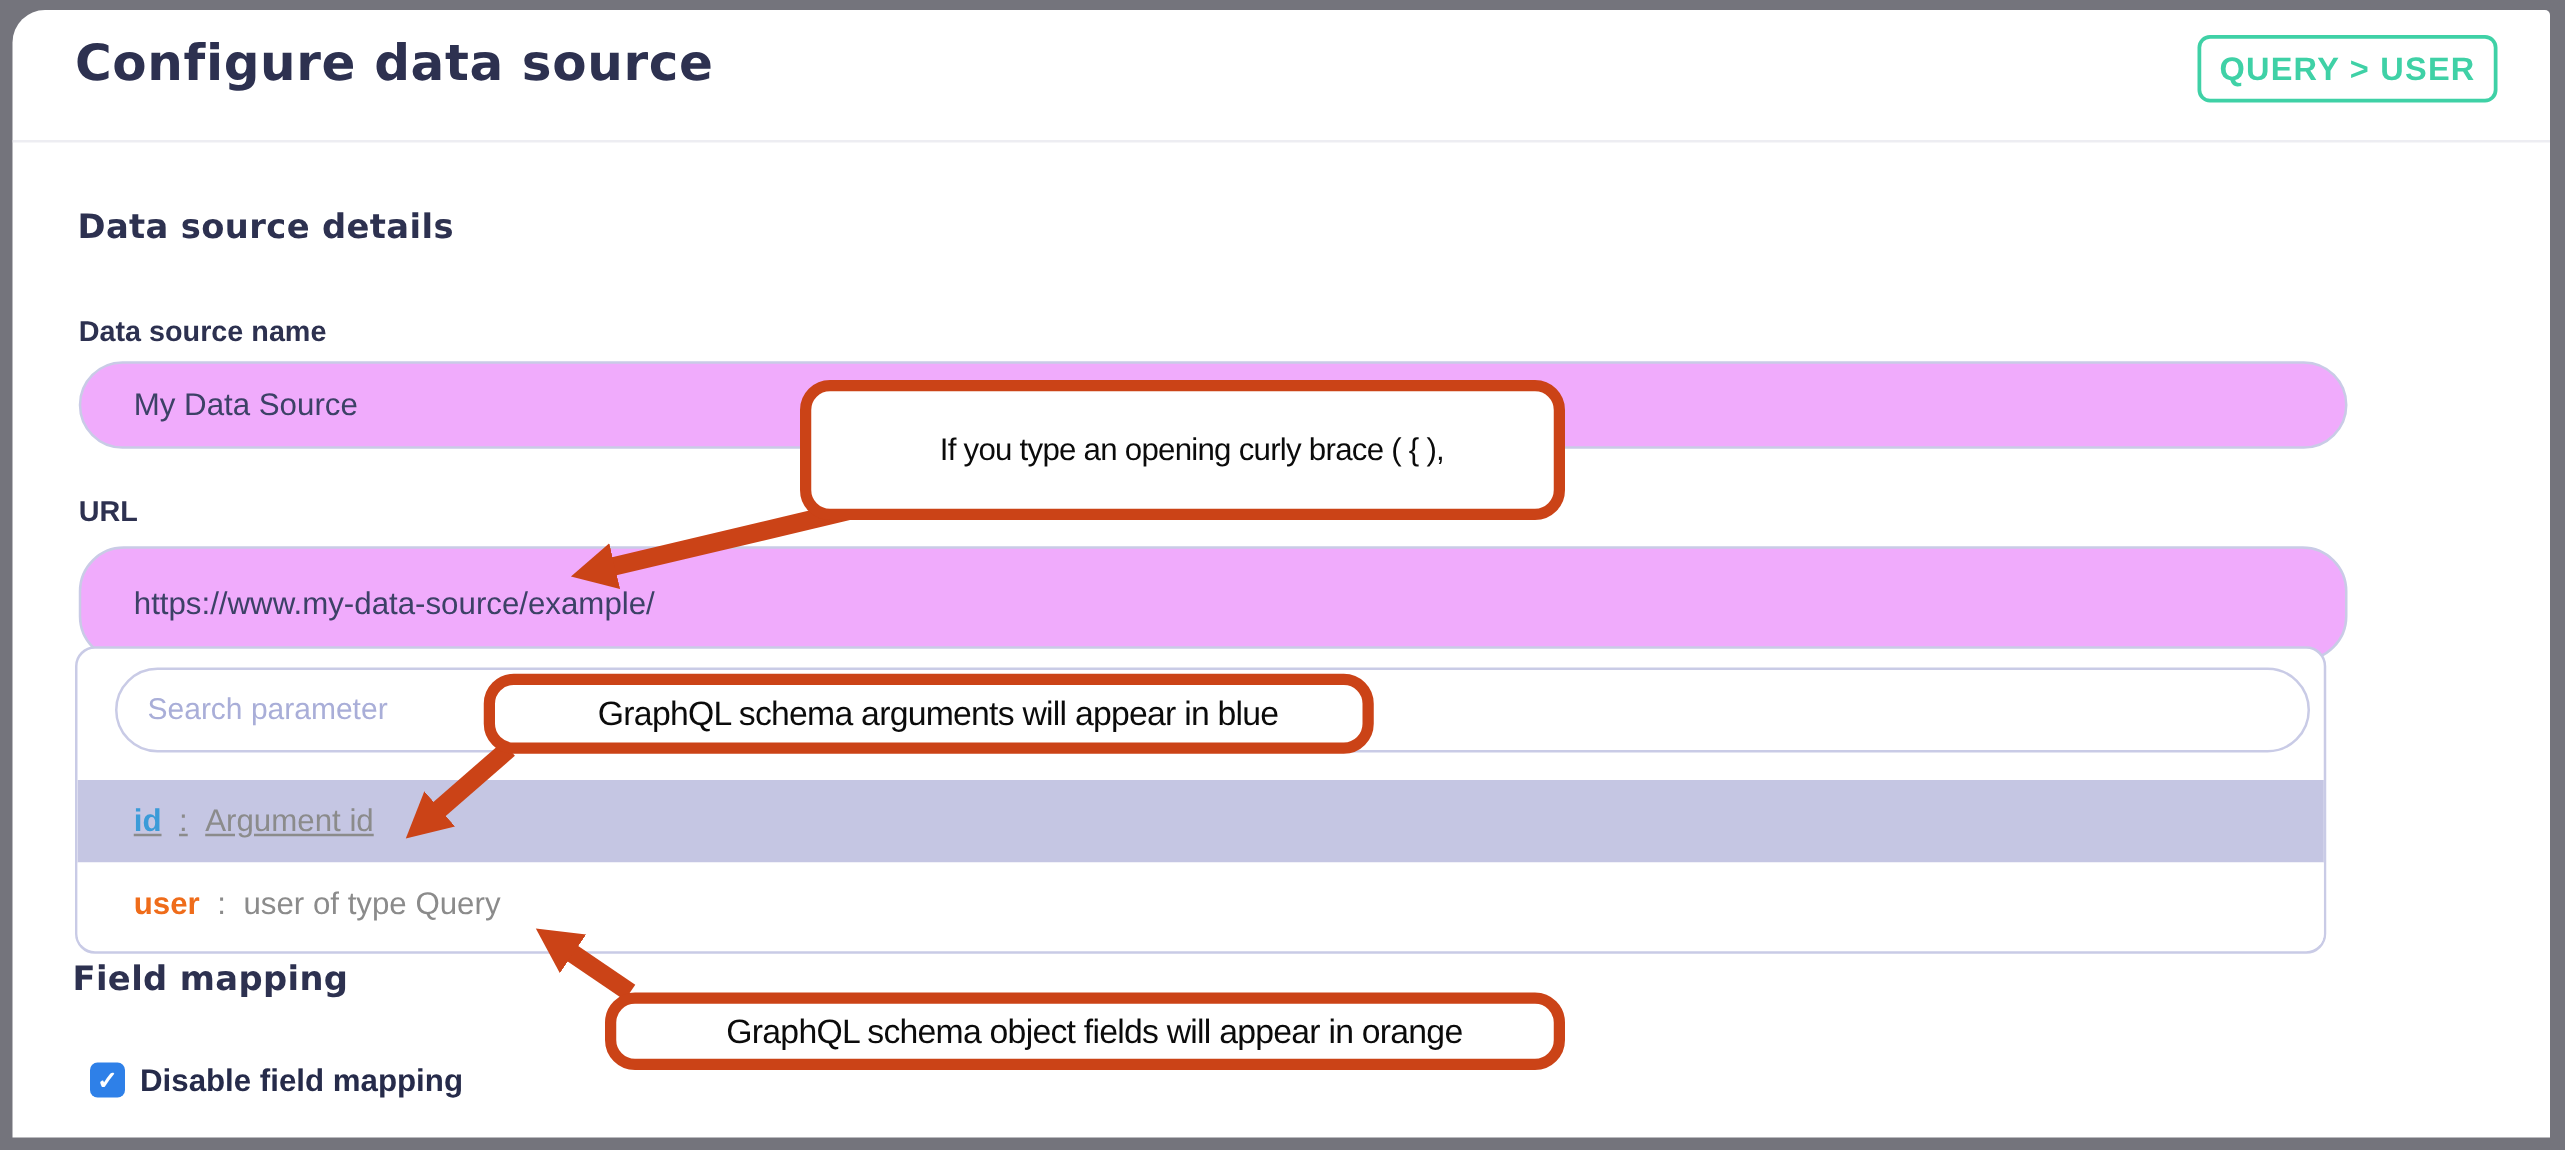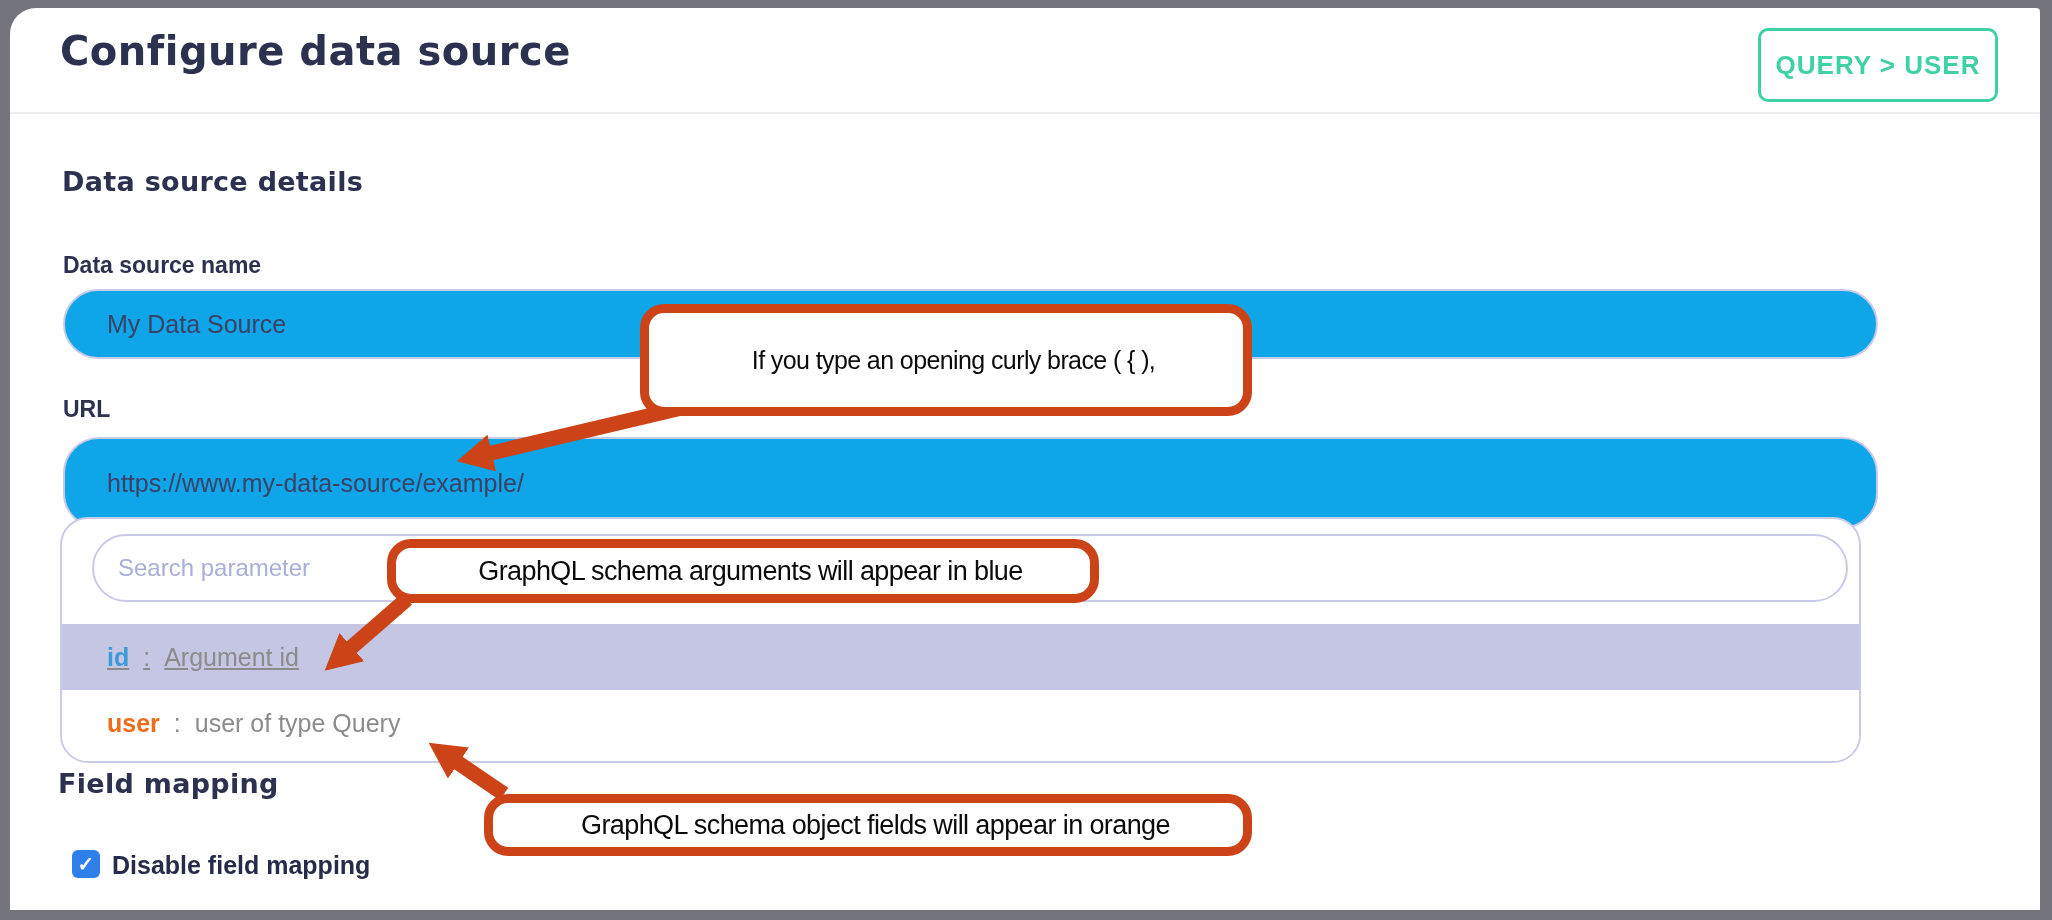--- a/index.html
+++ b/index.html
@@ -20,21 +20,21 @@
   .abs { position:absolute; }
 
   
   .page-title {
     left:50px; top:20px;
     font-family:"DejaVu Sans", sans-serif;
     font-size:40px; font-weight:600;
     color:#2d3150; letter-spacing:0.5px;
   }
   .query-path-btn {
-    left:1748px; top:20px; width:240px; height:74px;
+    left:1748px; top:20px; width:240px; height:54px;
     background:#ffffff;
     border:3px solid #3fd1a6;
     border-radius:10px;
     color:#3fd1a6;
     font-size:26px; font-weight:bold; letter-spacing:1px;
     display:flex; align-items:center; justify-content:center;
     cursor:pointer;
   }
   .header-divider {
     left:0; top:104px; width:2030px; height:2px;
@@ -57,30 +57,30 @@
   .url-label  { left:53px; top:388px; }
 
   input.text-input {
     border:2px solid #c9cbe6;
     border-radius:36px;
     font-family:"Liberation Sans", sans-serif;
     font-size:25px;
     color:#3c4166;
     padding:0 30px 0 42px;
     outline:none;
-    background:#0ea5e9;
+    background:#f0abfc;
   }
   .name-input { left:53px; top:281px; width:1815px; height:70px; }
   .url-input  { left:53px; top:429px; width:1815px; height:92px; }
 
   
   .param-panel {
     left:50px; top:509px; width:1801px; height:246px;
     border:2px solid #c9cbe6;
-    border-radius:28px;
+    border-radius:16px;
     background:#ffffff;
     overflow:hidden;
   }
   .search-input {
     position:absolute; left:30px; top:15px; width:1756px; height:68px;
     border:2px solid #c9cbe6; border-radius:34px;
     font-family:"Liberation Sans", sans-serif;
     font-size:24px; color:#3c4166;
     padding:0 24px; outline:none;
   }

